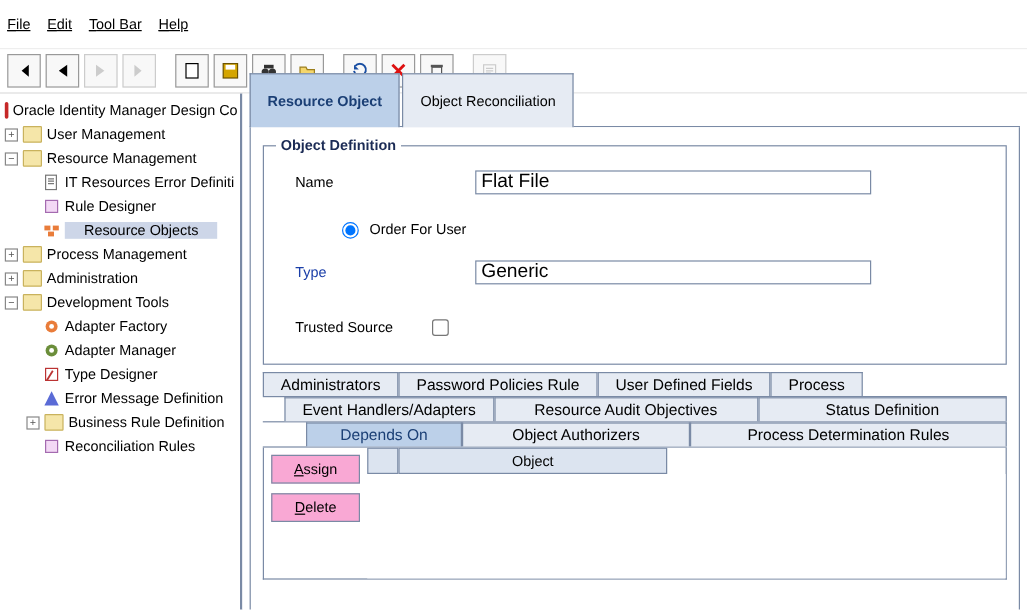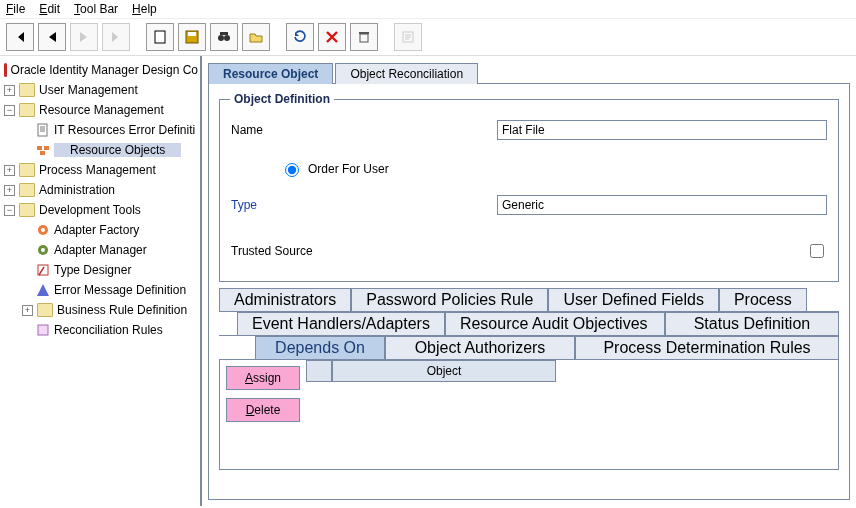--- a/index.html
+++ b/index.html
@@ -9,23 +9,24 @@
     font-size: 12px;
     background: #fff;
     color: #000;
     width: 856px;
     height: 508px;
     overflow: hidden;
   }
   .menubar {
     display: flex;
     gap: 14px;
-    padding: 2px 6px;
+    padding: 13px 6px;
     background: #fff;
     border-bottom: 1px solid #eee;
+    text-decoration: underline;
   }
   .menubar span { cursor: default; }
   .mn u { text-decoration: underline; }
   .toolbar {
     display: flex;
     align-items: center;
     gap: 4px;
     padding: 4px 6px;
     border-bottom: 1px solid #ddd;
   }
@@ -90,21 +91,21 @@
   }
   .tabs {
     display:flex;
     align-items:flex-end;
     height:24px;
     border-bottom:1px solid #7a8aa5;
   }
   .tab {
     border:1px solid #7a8aa5;
     border-bottom:none;
-    padding:3px 14px;
+    padding:15px 14px;
     background:#e6ebf3;
     margin-right:2px;
     position:relative;
     top:1px;
   }
   .tab.active {
     background:#bcd0e9;
     font-weight:bold;
     color:#1b3f75;
   }
@@ -121,50 +122,49 @@
     margin:0 0 6px 0;
   }
   fieldset.objdef legend {
     font-weight:bold;
     color:#1b2b55;
     padding:0 4px;
   }
   .frow {
     display:flex;
     align-items:center;
-    margin:8px 1px;
-    justify-content:space-between;
+    margin:8px 16px;
   }
   .flabel { width:150px; }
   .flabel.link { color:#1a3ea8; }
   .finput {
     width:330px;
     height:20px;
     border:1px solid #7a8aa5;
     padding:1px 4px;
     font-family:inherit;
-    font-size:12px;
+    font-size:16px;
   }
   .radios { display:flex; margin:20px 0 18px 50px; }
   .radios label { display:flex; align-items:center; gap:6px; }
   input[type=radio]{ width:14px;height:14px; }
   input[type=checkbox]{ width:14px;height:14px; }
   .subtabs {
     margin-top:2px;
   }
   .tabrow {
     display:flex;
     border-bottom:1px solid #7a8aa5;
   }
   .stab {
     border:1px solid #7a8aa5;
     border-bottom:none;
     padding:2px 14px;
     background:#e6ebf3;
-    font-size:16px;
+    font-size:13px;
     flex-shrink:0;
   }
   .stab.active {
     background:#bcd0e9;
     color:#1b3f75;
   }
   .depends {
     display:flex;
     border:1px solid #7a8aa5;
     border-top:none;
@@ -311,20 +311,27 @@
       <span class="ind" style="width:28px"></span>
       <span class="leaficon"><svg width="14" height="14">
             <rect x="2" y="1" width="9" height="12" fill="#fff" stroke="#777"></rect>
             <path d="M4 4h5M4 6h5M4 8h5" stroke="#777"></path>
           </svg></span>
       <span class="tree-label">IT Resources Error Definiti</span>
     </div>
     <div class="tree-row">
       <span class="ind" style="width:28px"></span>
       <span class="leaficon"><svg width="14" height="14">
+            <rect x="2" y="2" width="10" height="10" fill="#f3d9f5" stroke="#a46bb0"></rect>
+          </svg></span>
+      <span class="tree-label">Rule Designer</span>
+    </div>
+    <div class="tree-row">
+      <span class="ind" style="width:28px"></span>
+      <span class="leaficon"><svg width="14" height="14">
             <rect x="1" y="3" width="5" height="4" fill="#e97c3a"></rect>
             <rect x="8" y="3" width="5" height="4" fill="#e97c3a"></rect>
             <rect x="4" y="8" width="5" height="4" fill="#e97c3a"></rect>
           </svg></span>
       <span class="tree-label sel">Resource Objects</span>
     </div>
     <div class="tree-row">
       <span class="exp">+</span>
       <span class="ticon folder"></span>
       <span class="tree-label">Process Management</span>
@@ -415,21 +422,21 @@
 
       <div class="subtabs">
         <div class="tabrow">
           <div class="stab">Administrators</div>
           <div class="stab">Password Policies Rule</div>
           <div class="stab">User Defined Fields</div>
           <div class="stab">Process</div>
         </div>
         <div class="tabrow">
           <div class="stab" style="margin-left:18px">Event Handlers/Adapters</div>
-          <div class="stab" style="flex:0 0 220px;text-align:left">Resource Audit Objectives</div>
+          <div class="stab" style="flex:0 0 220px;text-align:center">Resource Audit Objectives</div>
           <div class="stab" style="flex:1;text-align:center">Status Definition</div>
         </div>
         <div class="tabrow">
           <div class="stab active" style="margin-left:36px;width:130px;text-align:center">Depends On</div>
           <div class="stab" style="width:190px;text-align:center">Object Authorizers</div>
           <div class="stab" style="flex:1;text-align:center">Process Determination Rules</div>
         </div>
       </div>
 
       <div class="depends">

